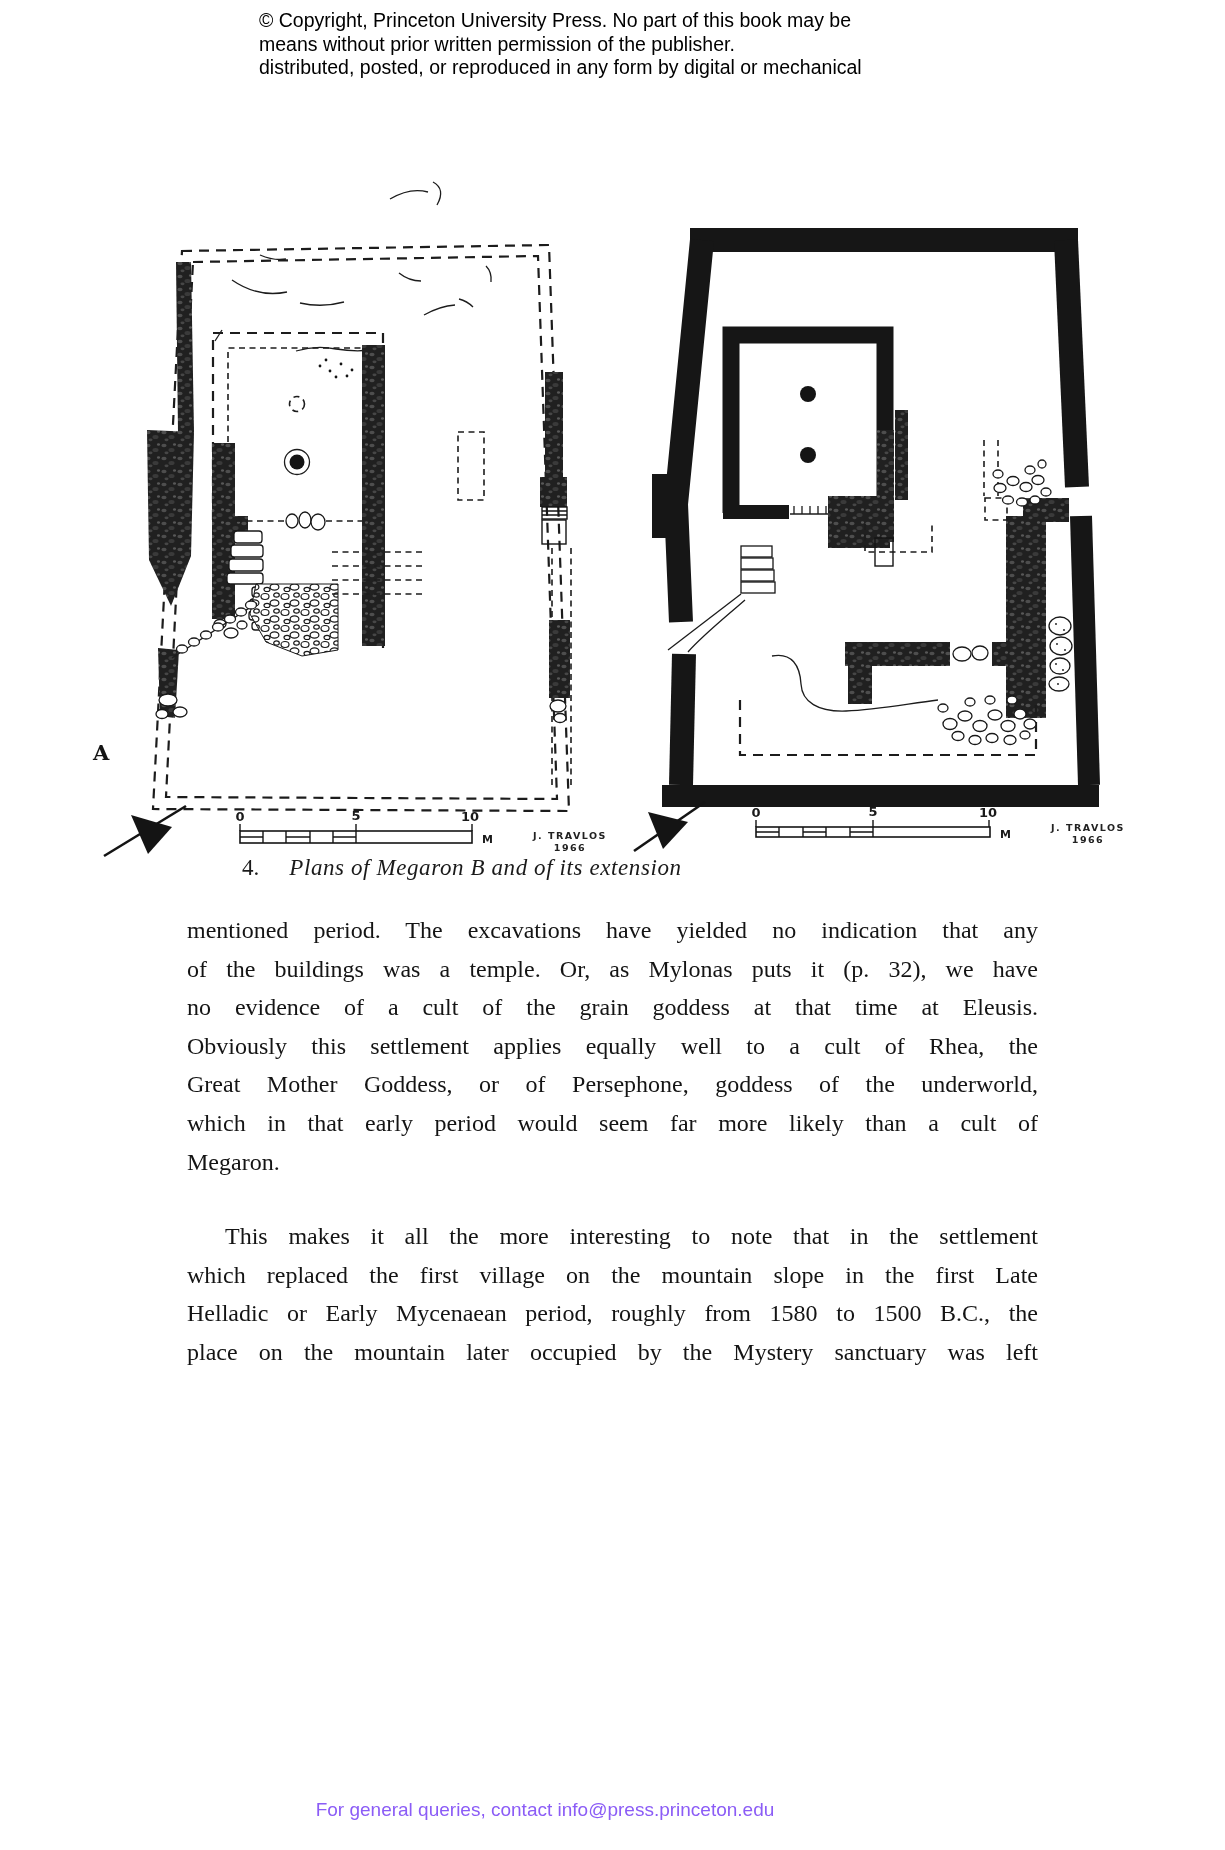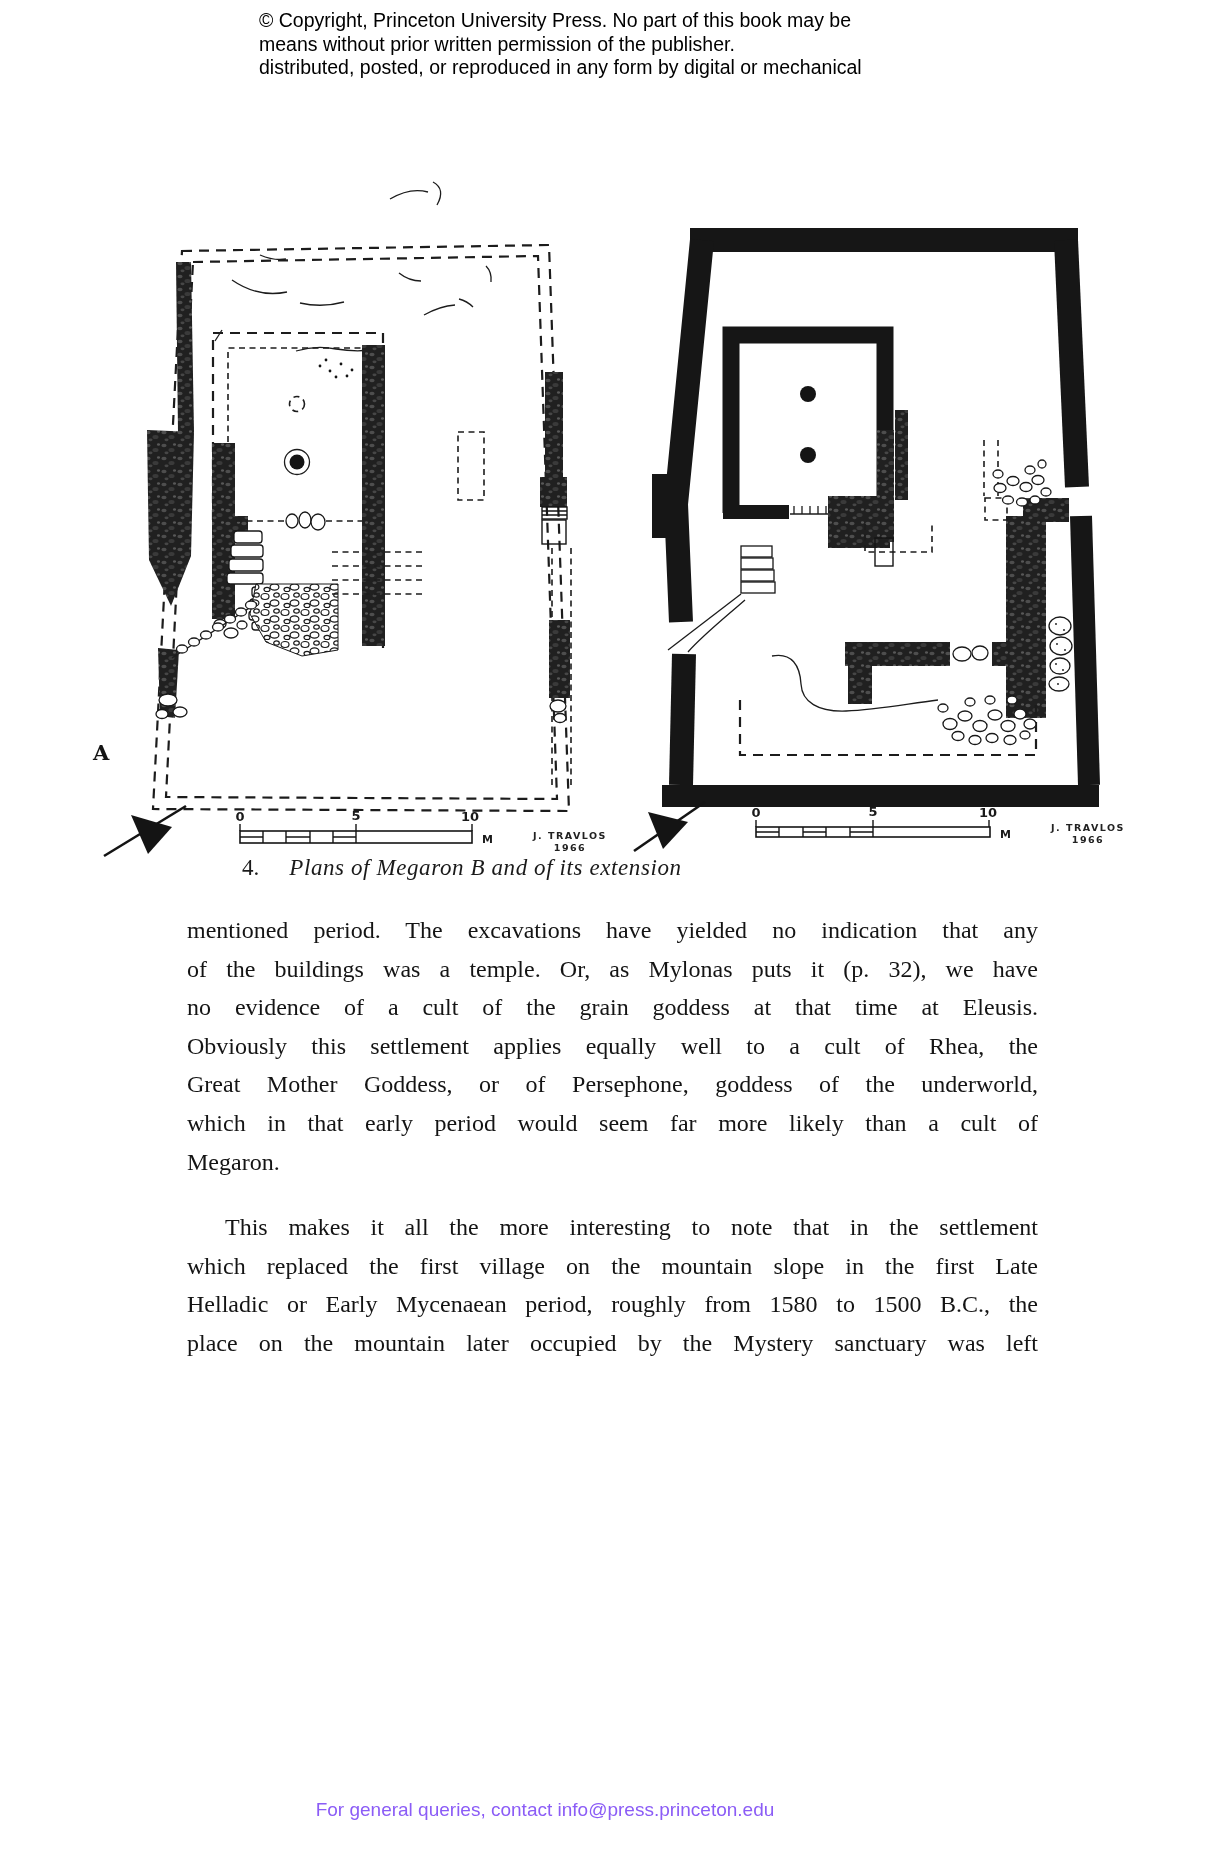--- a/index.html
+++ b/index.html
@@ -7,21 +7,21 @@
        font-family:"Liberation Serif",serif;color:#141414;}
   .copyright{position:absolute;left:259px;top:9px;font-family:"Liberation Sans",sans-serif;
        font-size:19.5px;line-height:23.5px;color:#000;}
   .figure-svg{position:absolute;left:0;top:0;width:1225px;height:900px;}
   .caption{position:absolute;left:218px;top:855px;font-size:23px;color:#1a1a1a;white-space:nowrap;margin-left:24px;}
   .caption .num{font-style:normal;margin-right:30px;}
   .caption .txt{font-style:italic;letter-spacing:0.6px;}
   .bodytext{position:absolute;left:187px;top:911px;width:851px;font-size:24px;line-height:38.6px;}
   .bl{text-align:justify;text-align-last:justify;}
   .bl.end{text-align-last:left;}
-  .p2start{margin-top:27px;text-indent:38px;}
+  .p2start{margin-top:36px;text-indent:38px;}
   .footer{position:absolute;left:0;top:1799px;width:1090px;text-align:center;
        font-family:"Liberation Sans",sans-serif;font-size:19px;color:#8b5cf6;}
   
   .dash2{stroke:#1c1c1c;stroke-width:2.2;stroke-dasharray:10,7;fill:none;}
   .dash1{stroke:#1c1c1c;stroke-width:1.6;stroke-dasharray:6,4.5;fill:none;}
   .thin{stroke:#1c1c1c;stroke-width:1.3;fill:none;}
   .stone{fill:#fff;stroke:#181818;stroke-width:1.3;}
   .wall{stroke:#161616;fill:none;}
   .blk{fill:#141414;stroke:none;}
   .sb{fill:#fff;stroke:#141414;stroke-width:1.6;}

